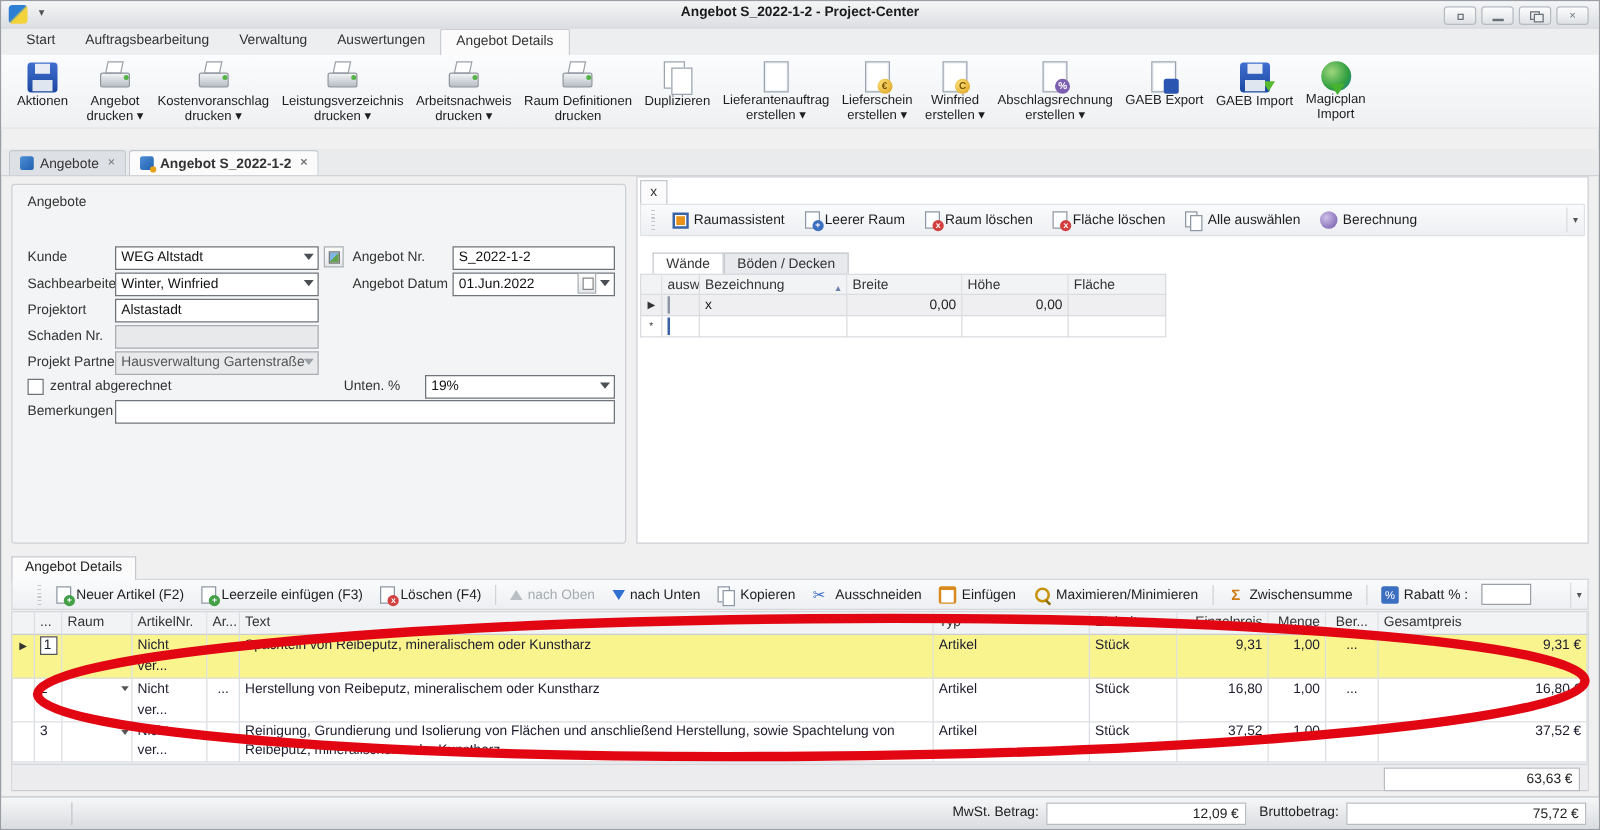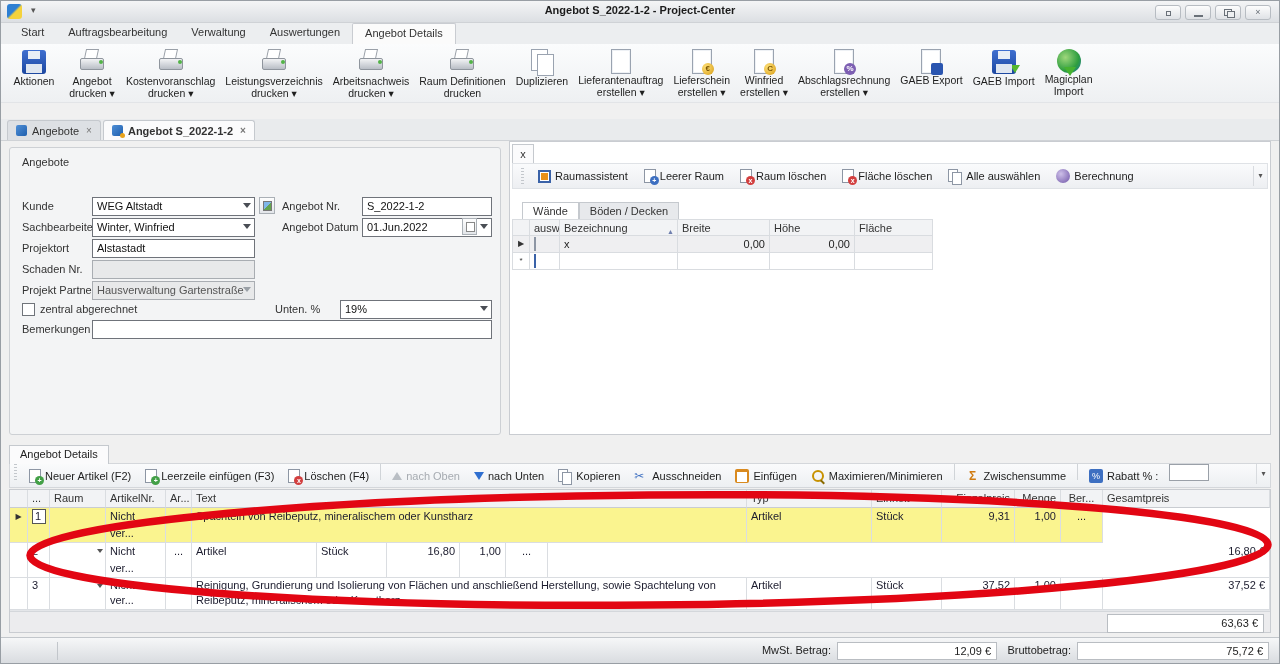--- a/index.html
+++ b/index.html
@@ -119,21 +119,21 @@
   .whead { background:#f2f3f5; border-top:1px solid #d9dce0; color:#333; position:relative; }
   .wind { width:18px; border-left:1px solid #d9dce0; text-align:center; color:#333; font-size:8px; padding:0; }
   .w-ausw { width:30px; } .w-bez { width:118px; } .w-bre { width:92px; text-align:right; } .w-hoe { width:85px; text-align:right; } .w-fla { width:78px; }
   .sort { position:absolute; right:3px; top:4px; font-size:7px; color:#6f7fae; }
   .wcheck { width:11px; height:11px; border:1px solid #8d96a4; background:#fff; margin:2px auto; }
   .wcheck.newi { border:1px solid #3a62a8; background:linear-gradient(#dfe9fb,#9db8e4); }
   .wrow.r1 { background:#efeff1; }
 
   
   .detailstab { position:absolute; left:8px; top:444px; height:19px; padding:2px 10px; background:#fbfbfc; border:1px solid #c5c9ce; border-bottom:none; color:#222; z-index:2; }
-  .dtoolbar { position:absolute; left:8px; top:462px; width:1262px; height:25px; background:linear-gradient(#fafbfc,#edeff2); border:1px solid #d4d7db; display:flex; gap:2px; padding-left:4px; }
+  .dtoolbar { position:absolute; left:8px; top:462px; width:1262px; height:25px; background:linear-gradient(#fafbfc,#edeff2); border:1px solid #d4d7db; display:flex; align-items:center; gap:2px; padding-left:20px; }
   .sep { width:1px; height:16px; background:#d0d4d8; margin:0 3px; }
   .rabattbox { width:40px; height:17px; border:1px solid #9aa0a8; background:#fff; margin-left:3px; }
 
   .dgrid { position:absolute; left:8px; top:488px; width:1262px; height:144px; background:#fff; border:1px solid #c9ccd1; display:flex; flex-direction:column; }
   .drow { display:flex; line-height:17px; }
   .dcell { border-right:1px solid #dadde1; border-bottom:1px solid #dadde1; padding:0 4px; overflow:hidden; color:#1c1c2e; }
   .dhead .dcell { background:#f2f3f5; color:#333; border-bottom:1px solid #c9ccd1; }
   .dhead { height:18px; }
   .c-ind { width:18px; padding:0; text-align:center; font-size:8px; color:#333; }
   .c-num { width:22px; } .c-raum { width:56px; position:relative; } .c-art { width:60px; } .c-ar { width:26px; text-align:center; }
@@ -501,30 +501,32 @@
       <span class="dcell c-num"><span class="numbox">1</span></span>
       <span class="dcell c-raum"></span>
       <span class="dcell c-art">Nicht ver...</span>
       <span class="dcell c-ar">...</span>
       <span class="dcell c-text">Spachteln von Reibeputz, mineralischem oder Kunstharz</span>
       <span class="dcell c-typ">Artikel</span>
       <span class="dcell c-ein">Stück</span>
       <span class="dcell c-prc">9,31</span>
       <span class="dcell c-mng">1,00</span>
       <span class="dcell c-ber">...</span>
+      <span class="dcell c-ges">9,31 €</span>
     </div>
 
     <div class="drow">
       <span class="dcell c-ind"></span>
       <span class="dcell c-num">2</span>
       <span class="dcell c-raum">
           <span class="raumdd"></span>
         </span>
       <span class="dcell c-art">Nicht ver...</span>
       <span class="dcell c-ar">...</span>
+      <span class="dcell c-text">Herstellung von Reibeputz, mineralischem oder Kunstharz</span>
       <span class="dcell c-typ">Artikel</span>
       <span class="dcell c-ein">Stück</span>
       <span class="dcell c-prc">16,80</span>
       <span class="dcell c-mng">1,00</span>
       <span class="dcell c-ber">...</span>
       <span class="dcell c-ges">16,80 €</span>
     </div>
 
     <div class="drow twoline">
       <span class="dcell c-ind"></span>

